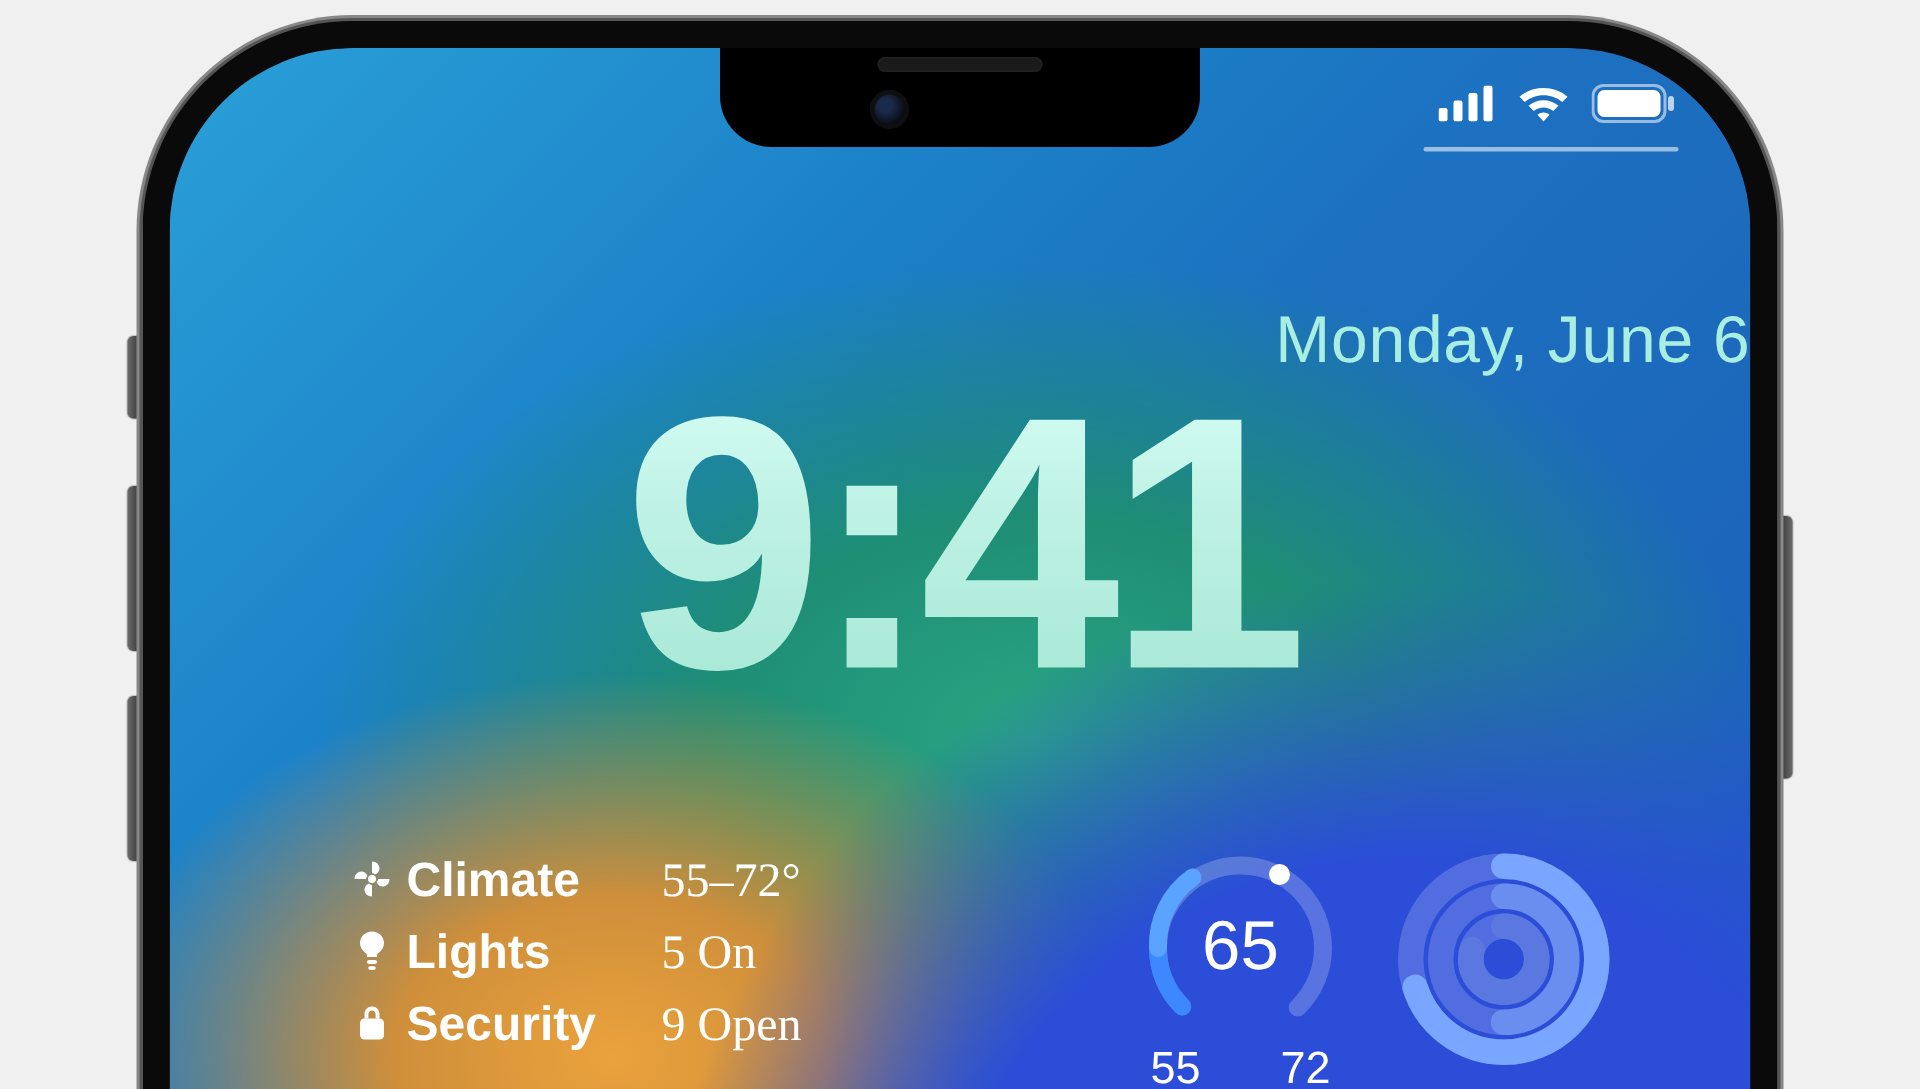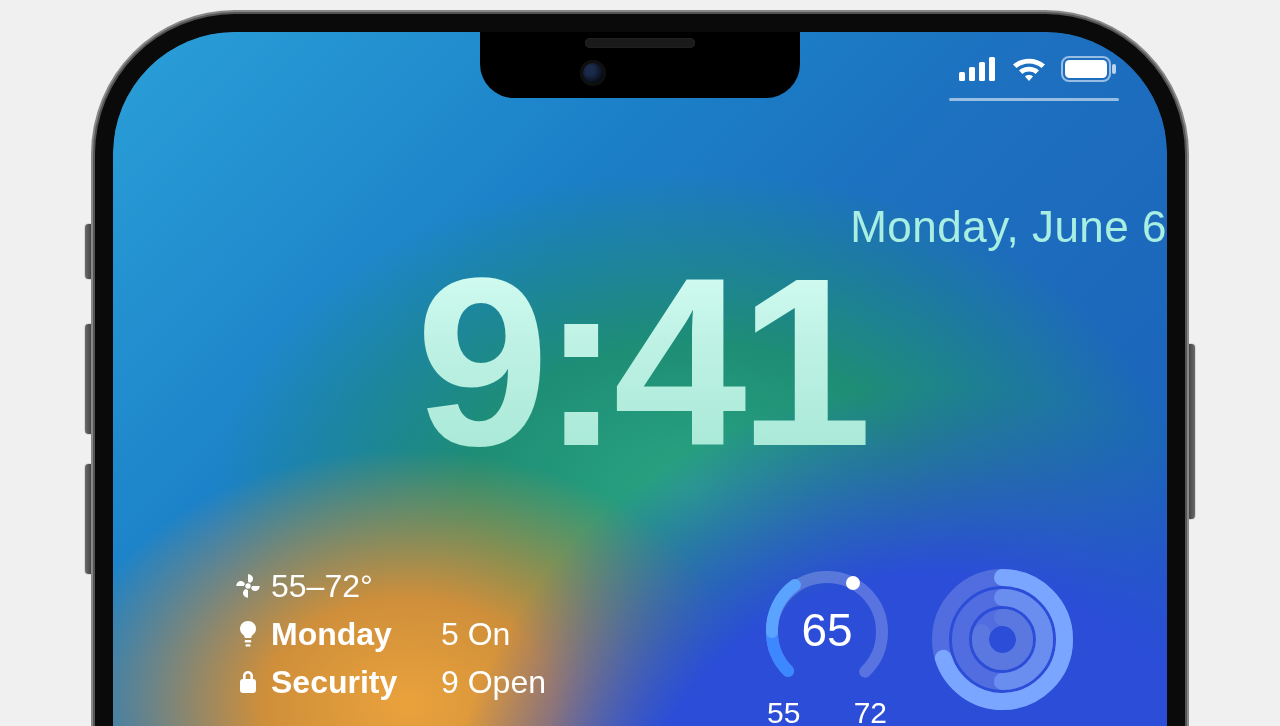--- a/index.html
+++ b/index.html
@@ -152,21 +152,21 @@
   .home-widget {
     font-size: 32px;
     font-weight: 600;
     line-height: 1.5;
   }
   .home-widget .row {
     display: grid;
     grid-template-columns: 38px 170px auto;
     align-items: center;
   }
-  .home-widget .val { font-weight: 400; }
+  .home-widget .val { font-weight: 400; font-family: Liberation Serif, serif; }
   .home-widget .ico { width:30px; display:inline-flex; justify-content:center; }
 
   .spacer { flex: 1; }
 
   .gauge-widget {
     width: 180px;
     text-align: center;
     color: #fff;
   }
   .gauge-widget svg { display:block; margin:0 auto; }
@@ -235,31 +235,32 @@
           <div class="row">
             <span class="ico">
               <svg width="28" height="28" viewBox="0 0 24 24" fill="#fff">
                 <circle cx="12" cy="12" r="2.3"></circle>
                 <path d="M12 2c2.6 0 4.3 1.9 4.3 4 0 1.6-1.2 2.9-2.6 3.4-.5-.5-1.1-.8-1.7-.9V2z"></path>
                 <path d="M22 12c0 2.6-1.9 4.3-4 4.3-1.6 0-2.9-1.2-3.4-2.6.5-.5.8-1.1.9-1.7H22z"></path>
                 <path d="M12 22c-2.6 0-4.3-1.9-4.3-4 0-1.6 1.2-2.9 2.6-3.4.5.5 1.1.8 1.7.9V22z"></path>
                 <path d="M2 12c0-2.6 1.9-4.3 4-4.3 1.6 0 2.9 1.2 3.4 2.6-.5.5-.8 1.1-.9 1.7H2z"></path>
               </svg>
             </span>
+            <span>Climate</span>
             <span class="val">55–72°</span>
           </div>
           <div class="row">
             <span class="ico">
               <svg width="24" height="28" viewBox="0 0 24 28" fill="#fff">
                 <path d="M12 1c-4.4 0-8 3.4-8 7.7 0 2.8 1.5 5.1 3.7 6.6.7.5 1 1.2 1 2v.7h6.6v-.7c0-.8.3-1.5 1-2C18.5 13.8 20 11.5 20 8.7 20 4.4 16.4 1 12 1z"></path>
                 <rect x="8.7" y="20" width="6.6" height="2.6" rx="1.3"></rect>
                 <rect x="9.5" y="24.2" width="5" height="2.4" rx="1.2"></rect>
               </svg>
             </span>
-            <span>Monday</span>
+            <span>Lights</span>
             <span class="val">5 On</span>
           </div>
           <div class="row">
             <span class="ico">
               <svg width="24" height="28" viewBox="0 0 24 28" fill="#fff">
                 <rect x="4" y="11" width="16" height="14" rx="3"></rect>
                 <path d="M7 11V8c0-2.8 2.2-5 5-5s5 2.2 5 5v3h-2.6V8c0-1.3-1.1-2.4-2.4-2.4S9.6 6.7 9.6 8v3H7z"></path>
               </svg>
             </span>
             <span>Security</span>

